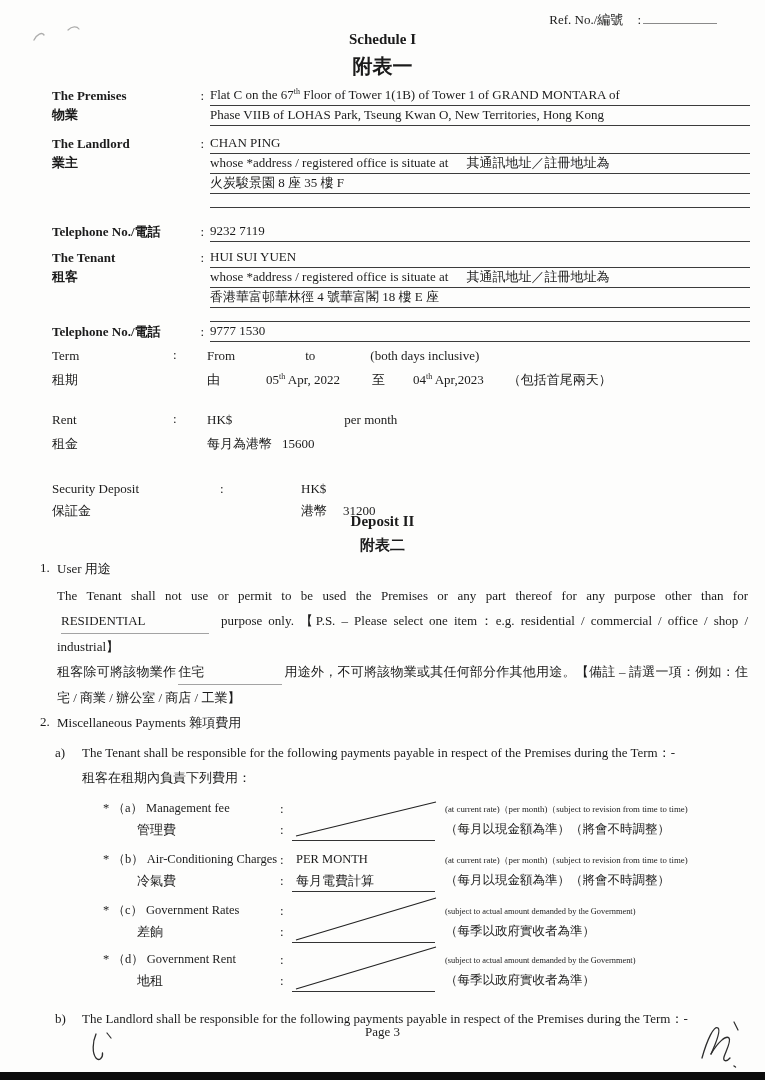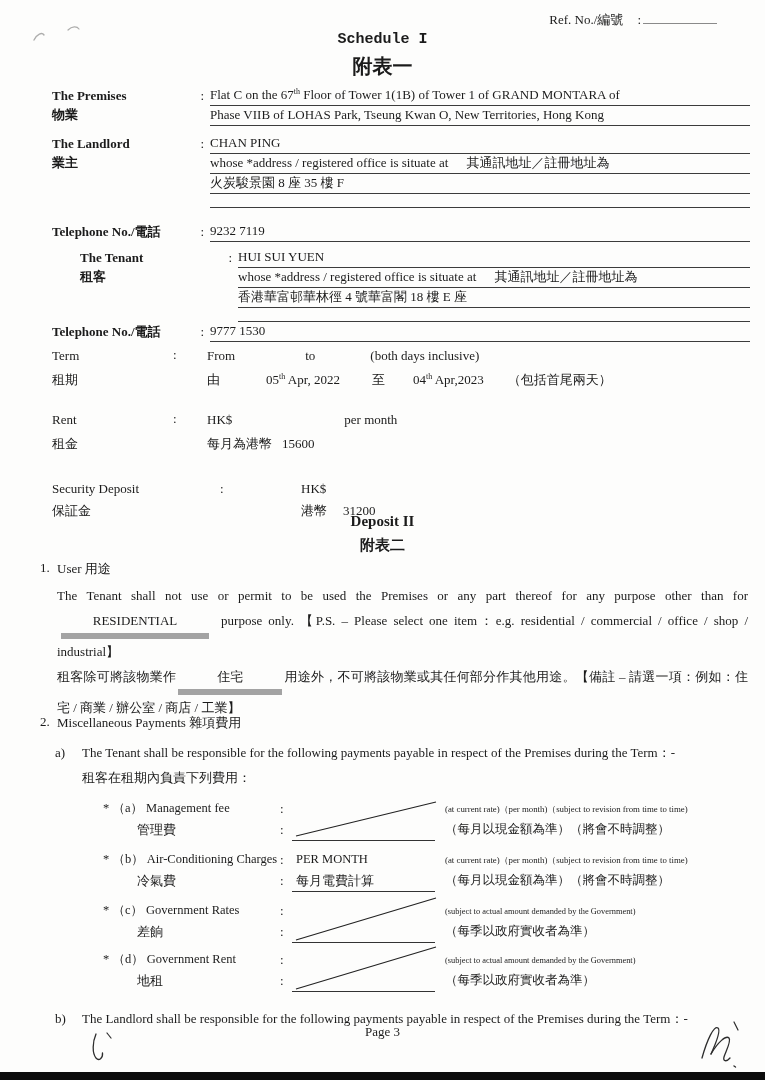--- a/index.html
+++ b/index.html
@@ -12,21 +12,21 @@
     color:#1b1b1b;
     font-size:13px;
     overflow:hidden;
   }
   
   #ref-line{position:absolute;top:10px;right:48px;font-size:13px;}
   #ref-line .blank{display:inline-block;width:74px;border-bottom:1px solid #8a8a8a;height:13px;vertical-align:baseline;}
   #ref-line .rcolon{margin:0 2px 0 14px;}
   
   .center-head{position:absolute;left:0;width:100%;text-align:center;font-weight:bold;}
-  #sch1-en{top:31px;font-size:15px;font-family:Liberation Mono, monospace;}
+  #sch1-en{top:31px;font-size:15px;}
   #sch1-cn{top:53px;font-size:20px;}
   #sch2-en{top:513px;font-size:15px;}
   #sch2-cn{top:536px;font-size:15px;}
   
   #form{position:absolute;top:86px;left:52px;width:698px;}
   .frow{display:flex;}
   .flabel{width:118px;flex:none;line-height:19px;}
   .flabel .b{font-weight:bold;}
   .fcolon{width:34px;flex:none;text-align:right;padding-right:6px;line-height:19px;}
   .frow.mid .fcolon{text-align:left;padding-right:0;padding-left:3px;line-height:22px;}
@@ -39,21 +39,21 @@
   
   .ml112{margin-left:112px;} .ml70{margin-left:70px;} .ml55{margin-left:55px;}
   .ml46{margin-left:46px;} .ml32{margin-left:32px;} .ml28{margin-left:28px;}
   .ml30{margin-left:24px;} .ml16{margin-left:16px;} .ml10{margin-left:10px;}
   
   #sec1{position:absolute;top:560px;left:40px;width:708px;}
   #sec2{position:absolute;top:714px;left:40px;width:708px;}
   .numrow{display:flex;}
   .numrow .num{width:17px;flex:none;}
   .para{margin-left:17px;text-align:justify;line-height:25px;margin-top:5px;}
-  .fill-ul{display:inline-block;border-bottom:6px solid #a3a3a3;text-align:center;}
+  .fill-ul{display:inline-block;border-bottom:1px solid #a3a3a3;text-align:left;}
   .fill-res{min-width:148px;margin:0 6px 0 4px;}
   .fill-cn{min-width:104px;margin:0 2px;}
   .subrow{display:flex;margin-left:15px;margin-top:8px;}
   .subrow .marker{width:27px;flex:none;line-height:25px;}
   .subrow .stext{flex:1;text-align:justify;line-height:25px;}
   
   #items{margin-left:63px;margin-top:8px;}
   .item{display:flex;margin-bottom:8px;}
   .ilabel{width:177px;flex:none;}
   .ilabel div{height:21px;line-height:21px;font-size:12.5px;white-space:nowrap;}
@@ -121,21 +121,21 @@
     <div class="frow" style="margin-top:14px;">
       <div class="flabel">
           <div class="b">Telephone No./電話</div>
         </div>
       <div class="fcolon">:</div>
       <div class="fvals">
           <div class="uline">9232 7119</div>
         </div>
     </div>
 
-    <div class="frow" style="margin-top:6px;margin-left:28px;">
+    <div class="frow" style="margin-top:6px;">
       <div class="flabel">
         <div class="b">The Tenant</div>
         <div class="b">租客</div>
       </div>
       <div class="fcolon">:</div>
       <div class="fvals">
         <div class="uline">HUI SUI YUEN</div>
         <div class="uline"><span>whose *address / registered office is situate at</span><span class="gap18"></span><span>其通訊地址／註冊地址為</span></div>
         <div class="uline">香港華富邨華林徑 4 號華富閣 18 樓 E 座</div>
         <div class="uline blankline"></div>

